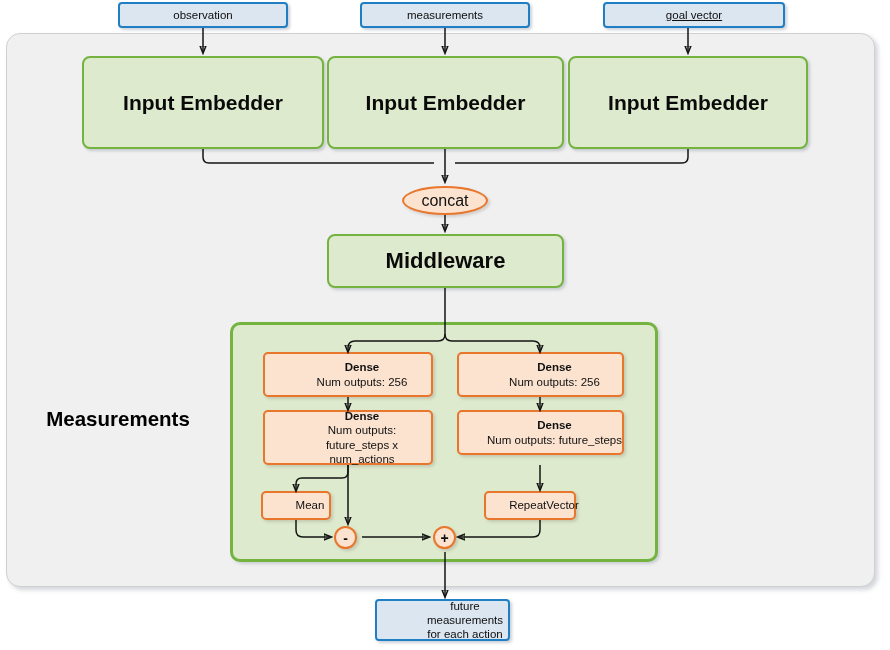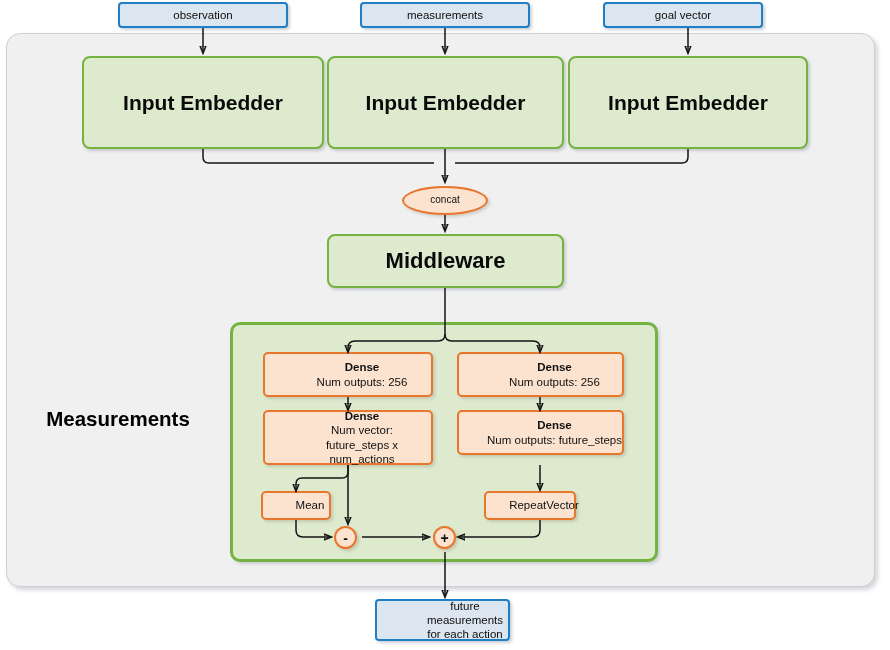--- a/index.html
+++ b/index.html
@@ -95,21 +95,21 @@
     padding-left: 28px;
   }
   .orange-box .line-title { font-weight: bold; }
 
   
   .ellipse-node {
     background: #fce3d0;
     border: 2px solid #e8762c;
     border-radius: 50%;
     color: #101010;
-    font-size: 10px;
+    font-size: 16px;
     box-shadow: 2px 2px 3px rgba(140,125,115,0.30);
   }
 
   
   .op-circle {
     background: #fce3d0;
     border: 2.5px solid #e8762c;
     border-radius: 50%;
     color: #101010;
     font-size: 14px;
@@ -197,21 +197,21 @@
 
     <path d="M445,552 L445,597" marker-end="url(#arrow)"></path>
   </svg>
 
   <div class="node io-box" style="left:118px; top:2px; width:170px; height:26px;">
     <span>observation</span>
   </div>
   <div class="node io-box" style="left:360px; top:2px; width:170px; height:26px;">
     <span>measurements</span>
   </div>
-  <div class="node io-box" style="left:603px; top:2px; width:160px; height:26px;">
+  <div class="node io-box" style="left:603px; top:2px; width:182px; height:26px;text-decoration:underline;">
     <span>goal vector</span>
   </div>
 
   <div class="node green-box embedder" style="left:82px; top:56px; width:242px; height:93px;">
     <span>Input Embedder</span>
   </div>
   <div class="node green-box embedder" style="left:327px; top:56px; width:237px; height:93px;">
     <span>Input Embedder</span>
   </div>
   <div class="node green-box embedder" style="left:568px; top:56px; width:240px; height:93px;">
@@ -226,21 +226,21 @@
     <span>Middleware</span>
   </div>
 
   <div class="node orange-box" style="left:263px; top:352px; width:170px; height:45px;">
     <span class="line-title">Dense</span>
     <span>Num outputs: 256</span>
   </div>
 
   <div class="node orange-box" style="left:263px; top:410px; width:170px; height:55px;">
     <span class="line-title">Dense</span>
-    <span>Num vector:</span>
+    <span>Num outputs:</span>
     <span>future_steps x num_actions</span>
   </div>
 
   <div class="node orange-box" style="left:261px; top:491px; width:70px; height:29px;">
     <span>Mean</span>
   </div>
 
   <div class="node op-circle" style="left:334px; top:526px; width:23px; height:23px;">
     <span>-</span>
   </div>

